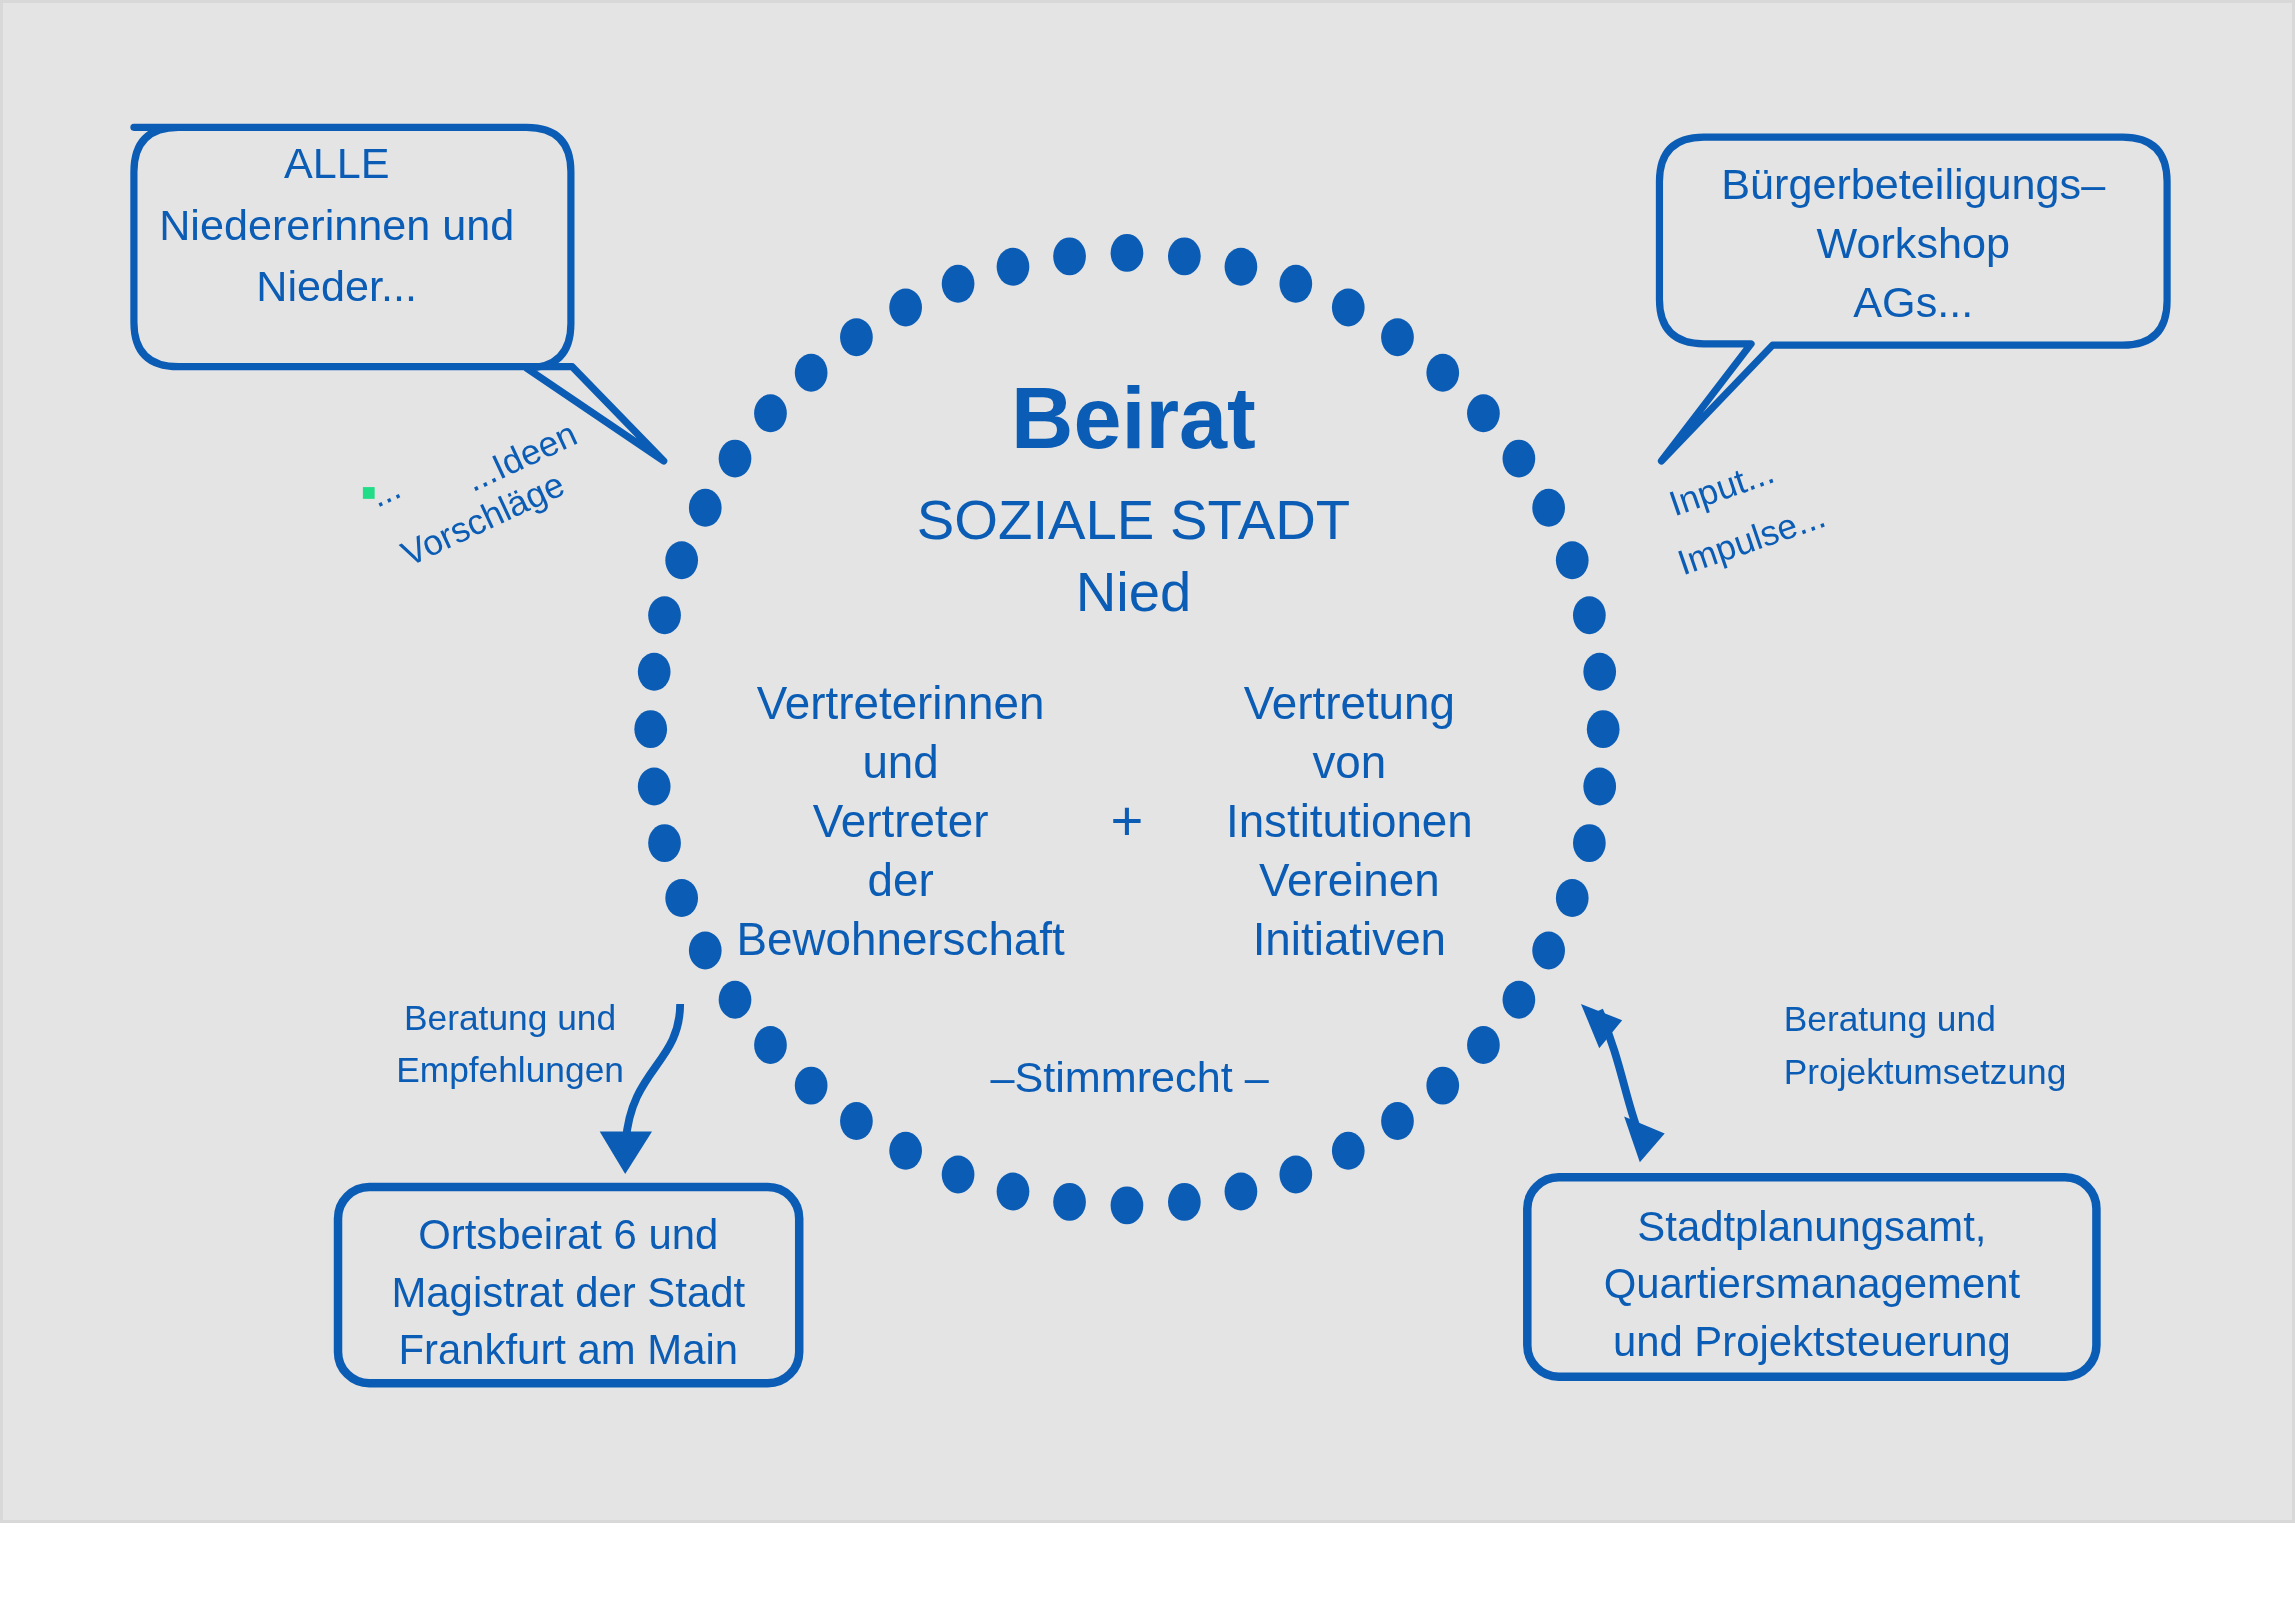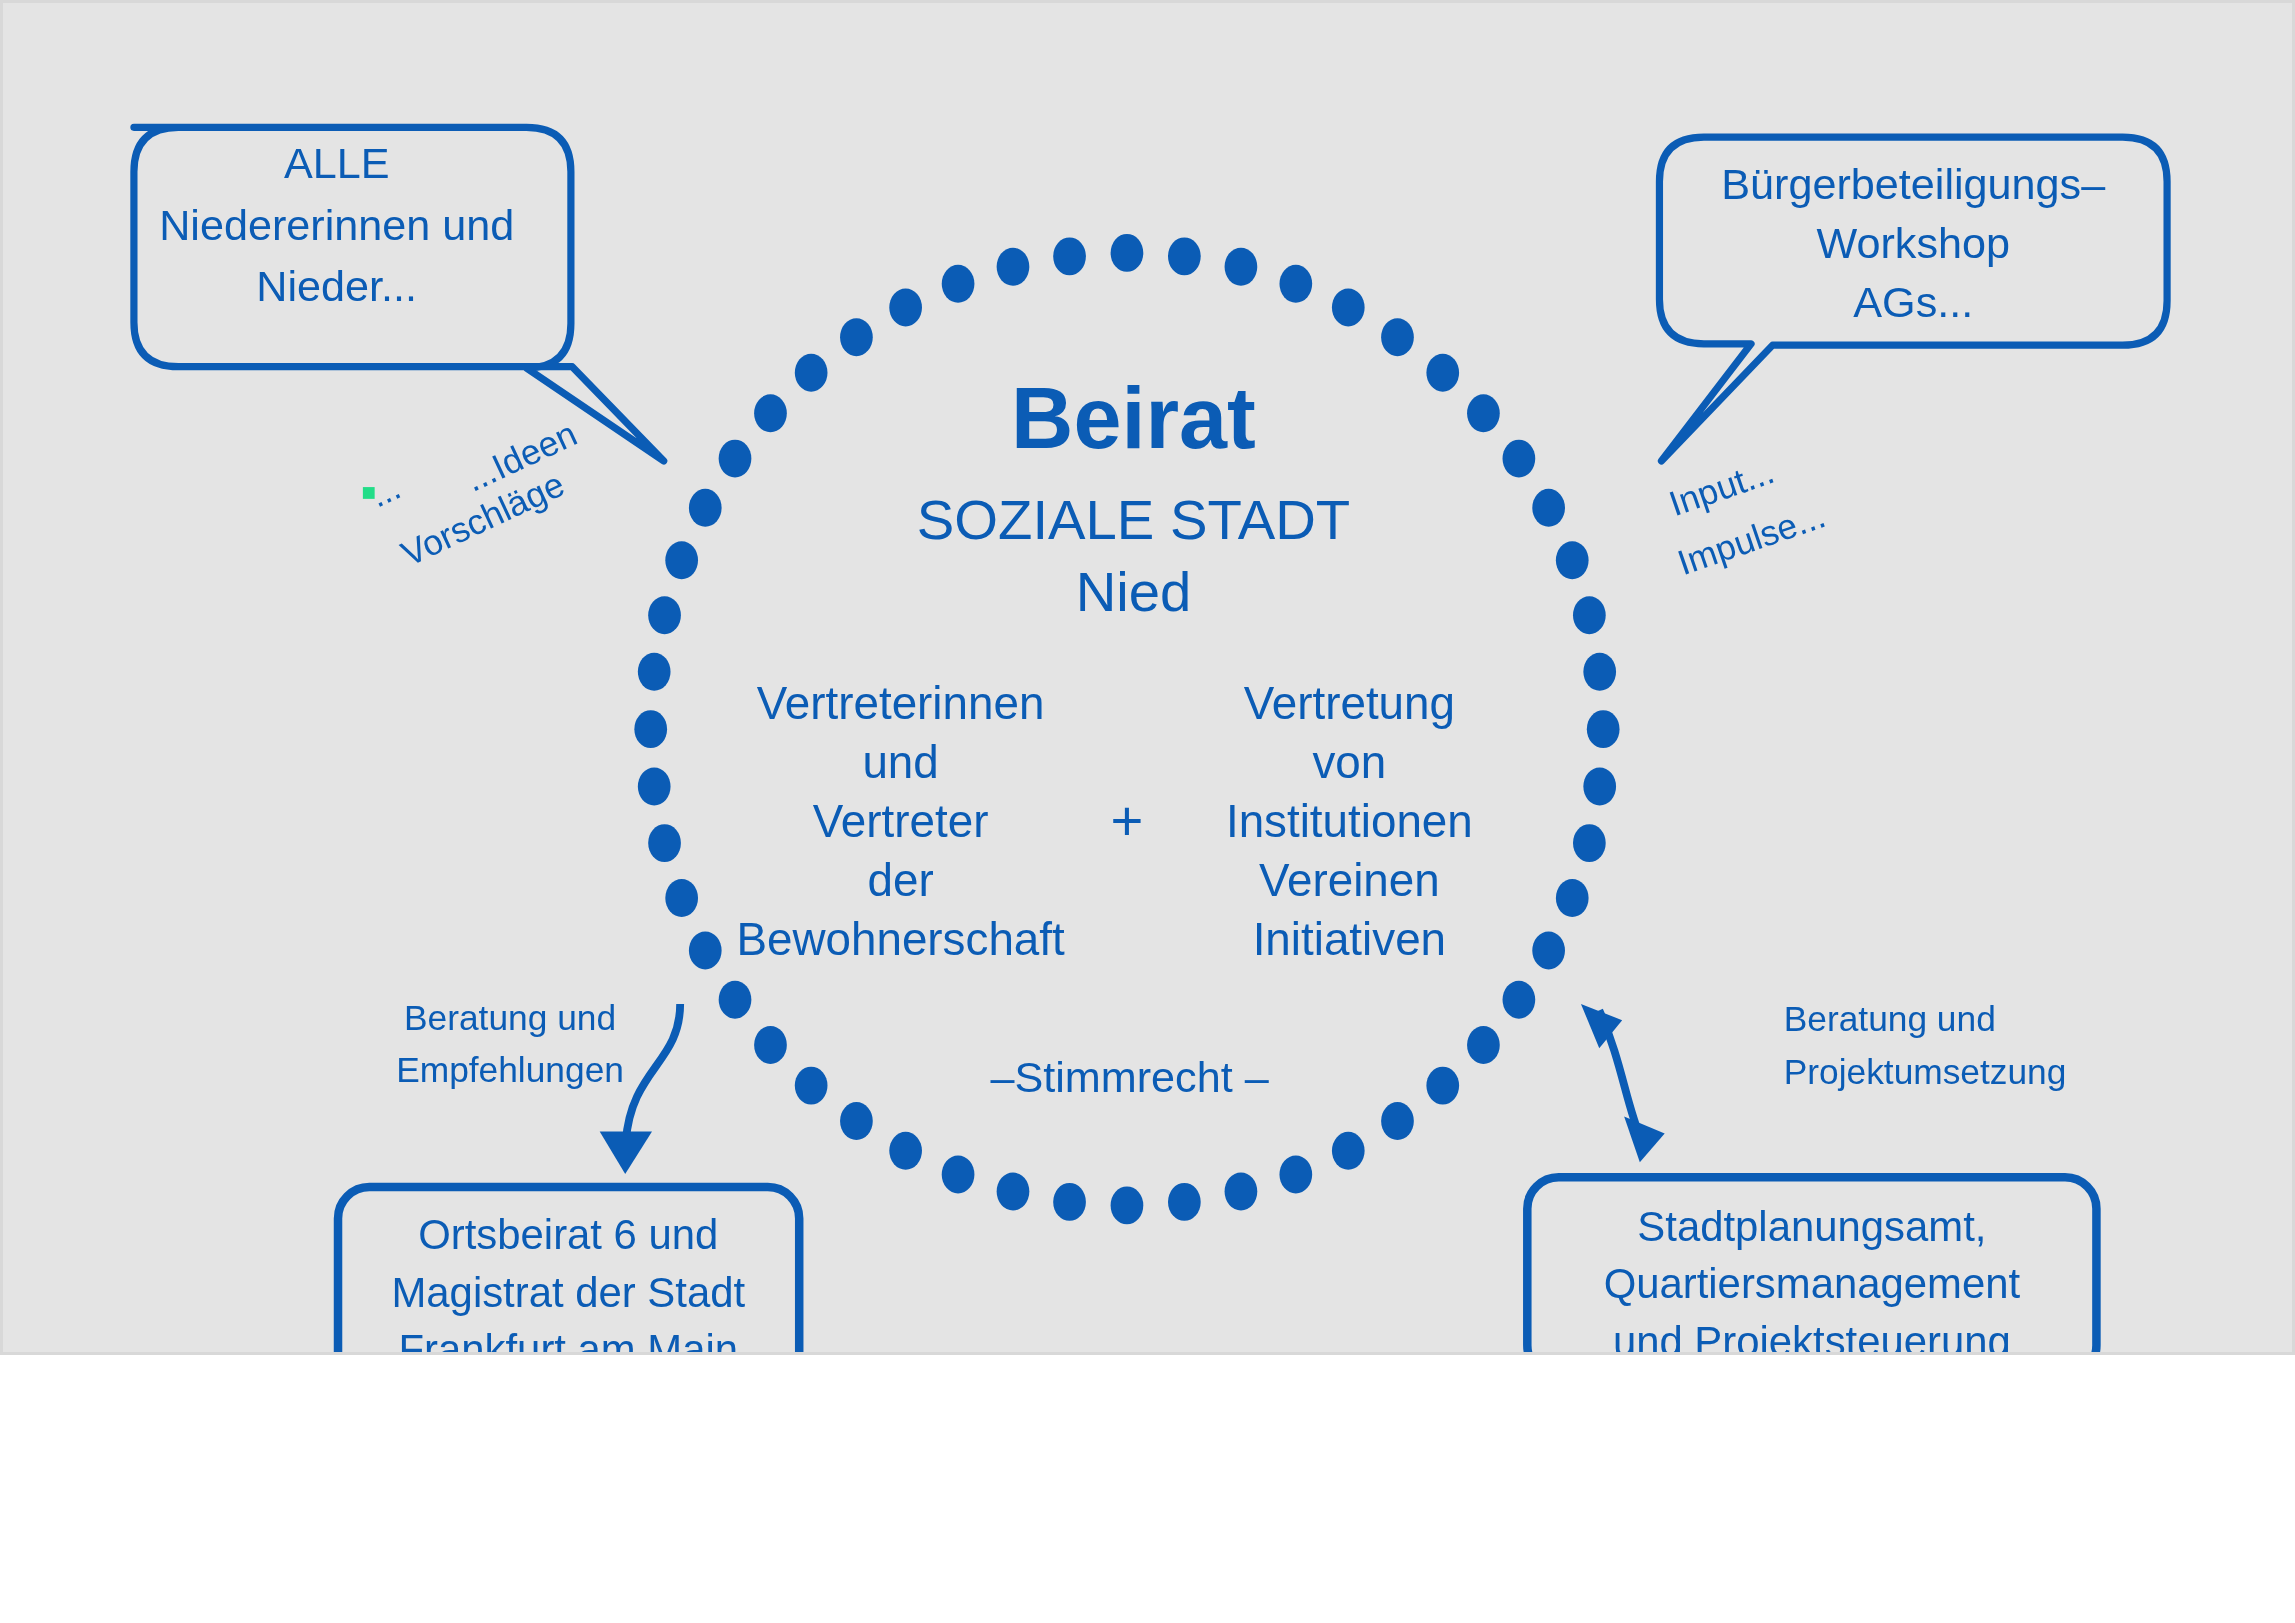--- a/index.html
+++ b/index.html
@@ -3,21 +3,21 @@
 <meta charset="utf-8">
 <style>
   html, body {
     margin: 0;
     padding: 0;
     background: #ffffff;
   }
   #stage {
     position: relative;
     width: 2295px;
-    height: 1355px;
+    height: 1523px;
     background: #e4e4e4;
     box-sizing: border-box;
     border: 3.9px solid #d8d8d8;
     overflow: hidden;
     font-family: "Liberation Sans", sans-serif;
     text-decoration: underline;
   }
   #diagram-svg {
     position: absolute;
     left: 0; top: 0;

